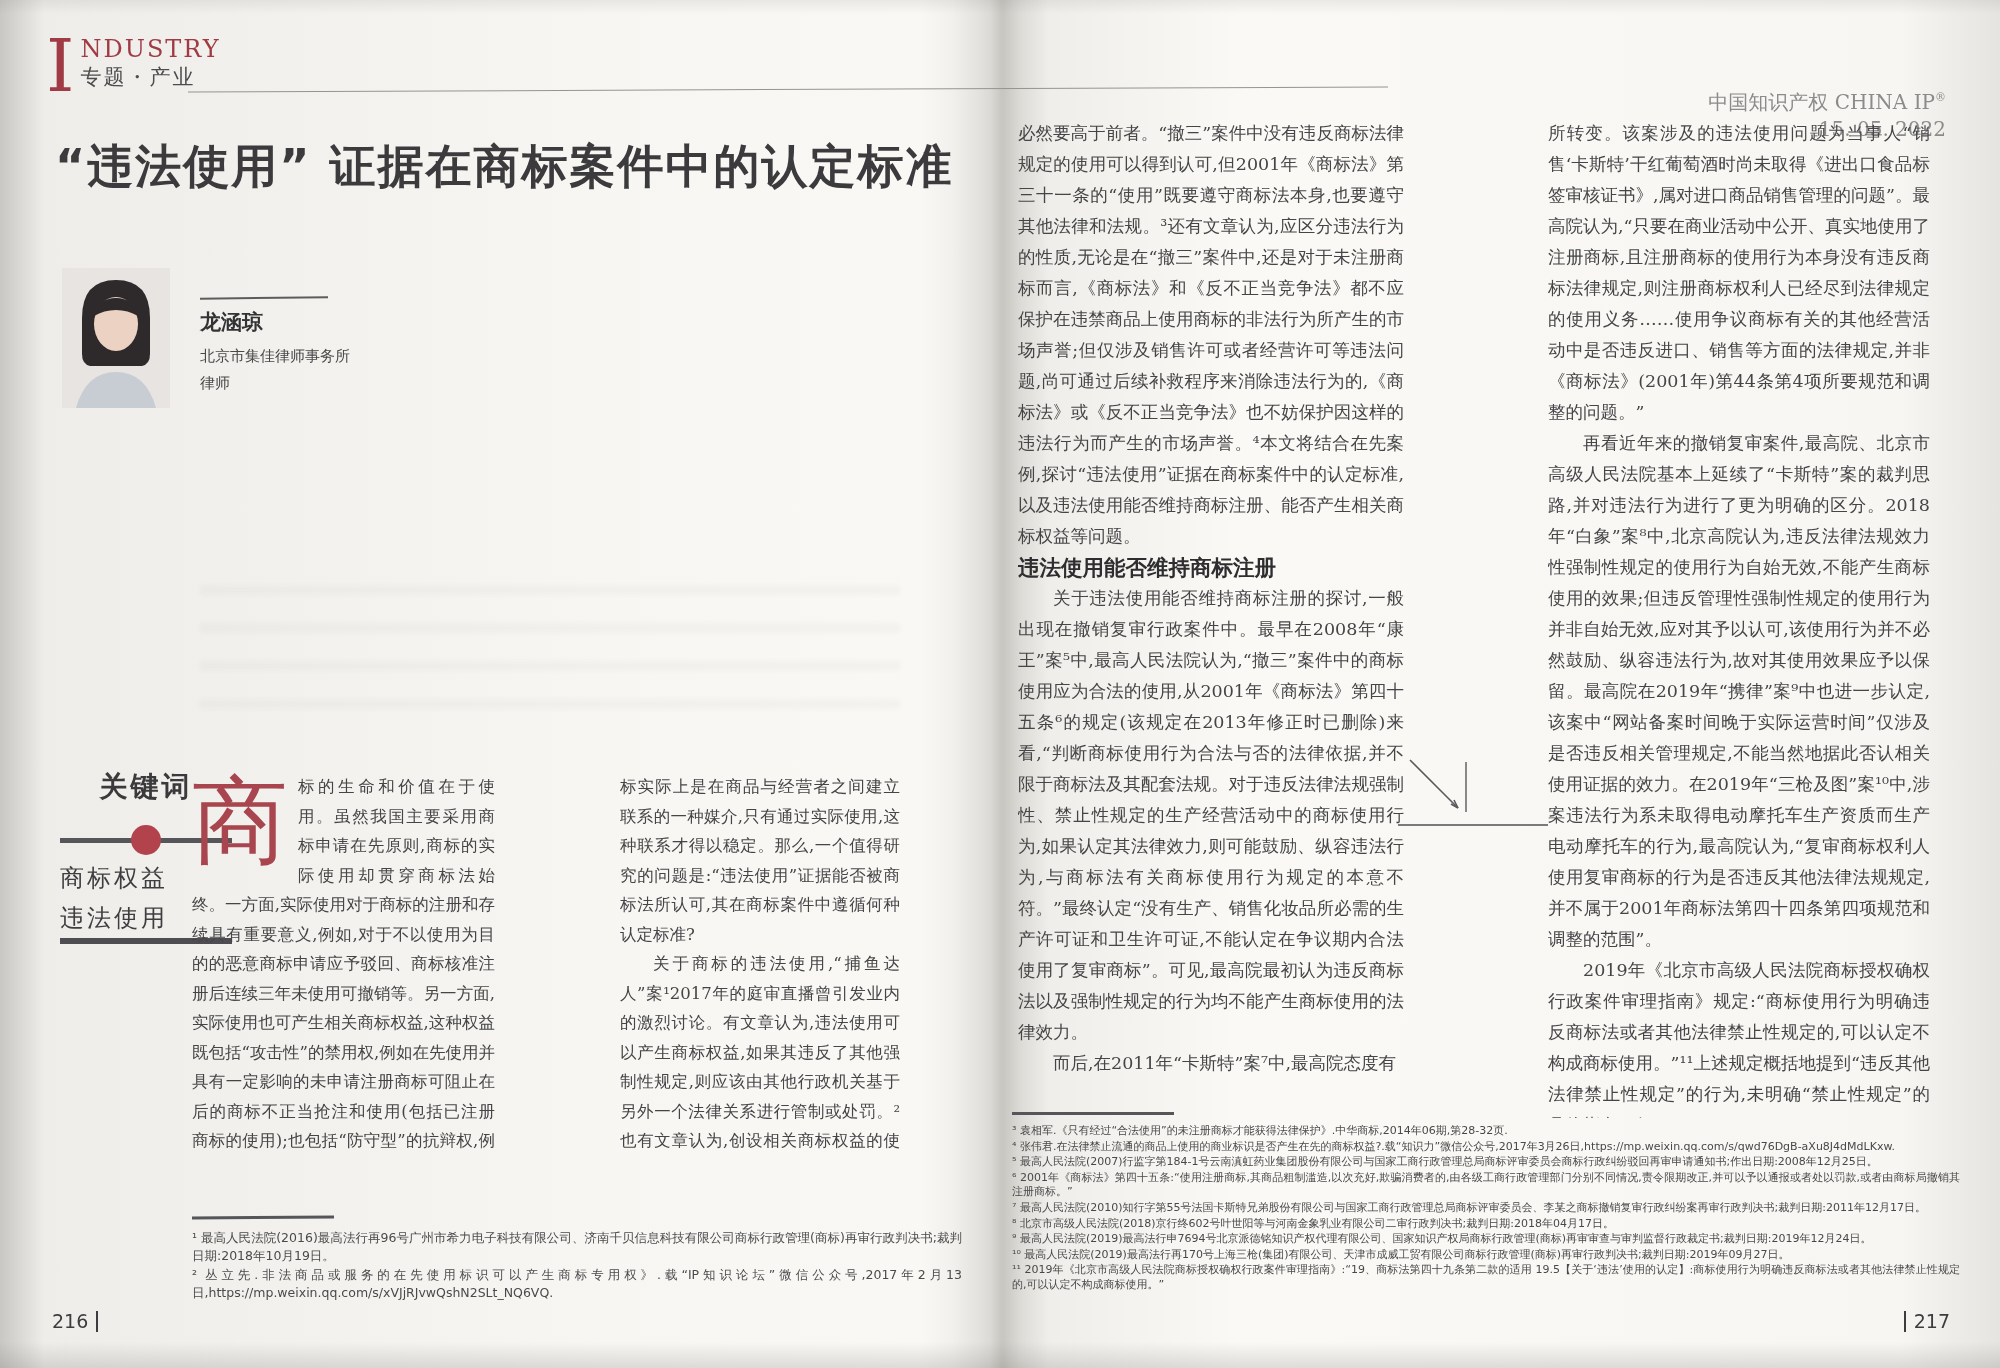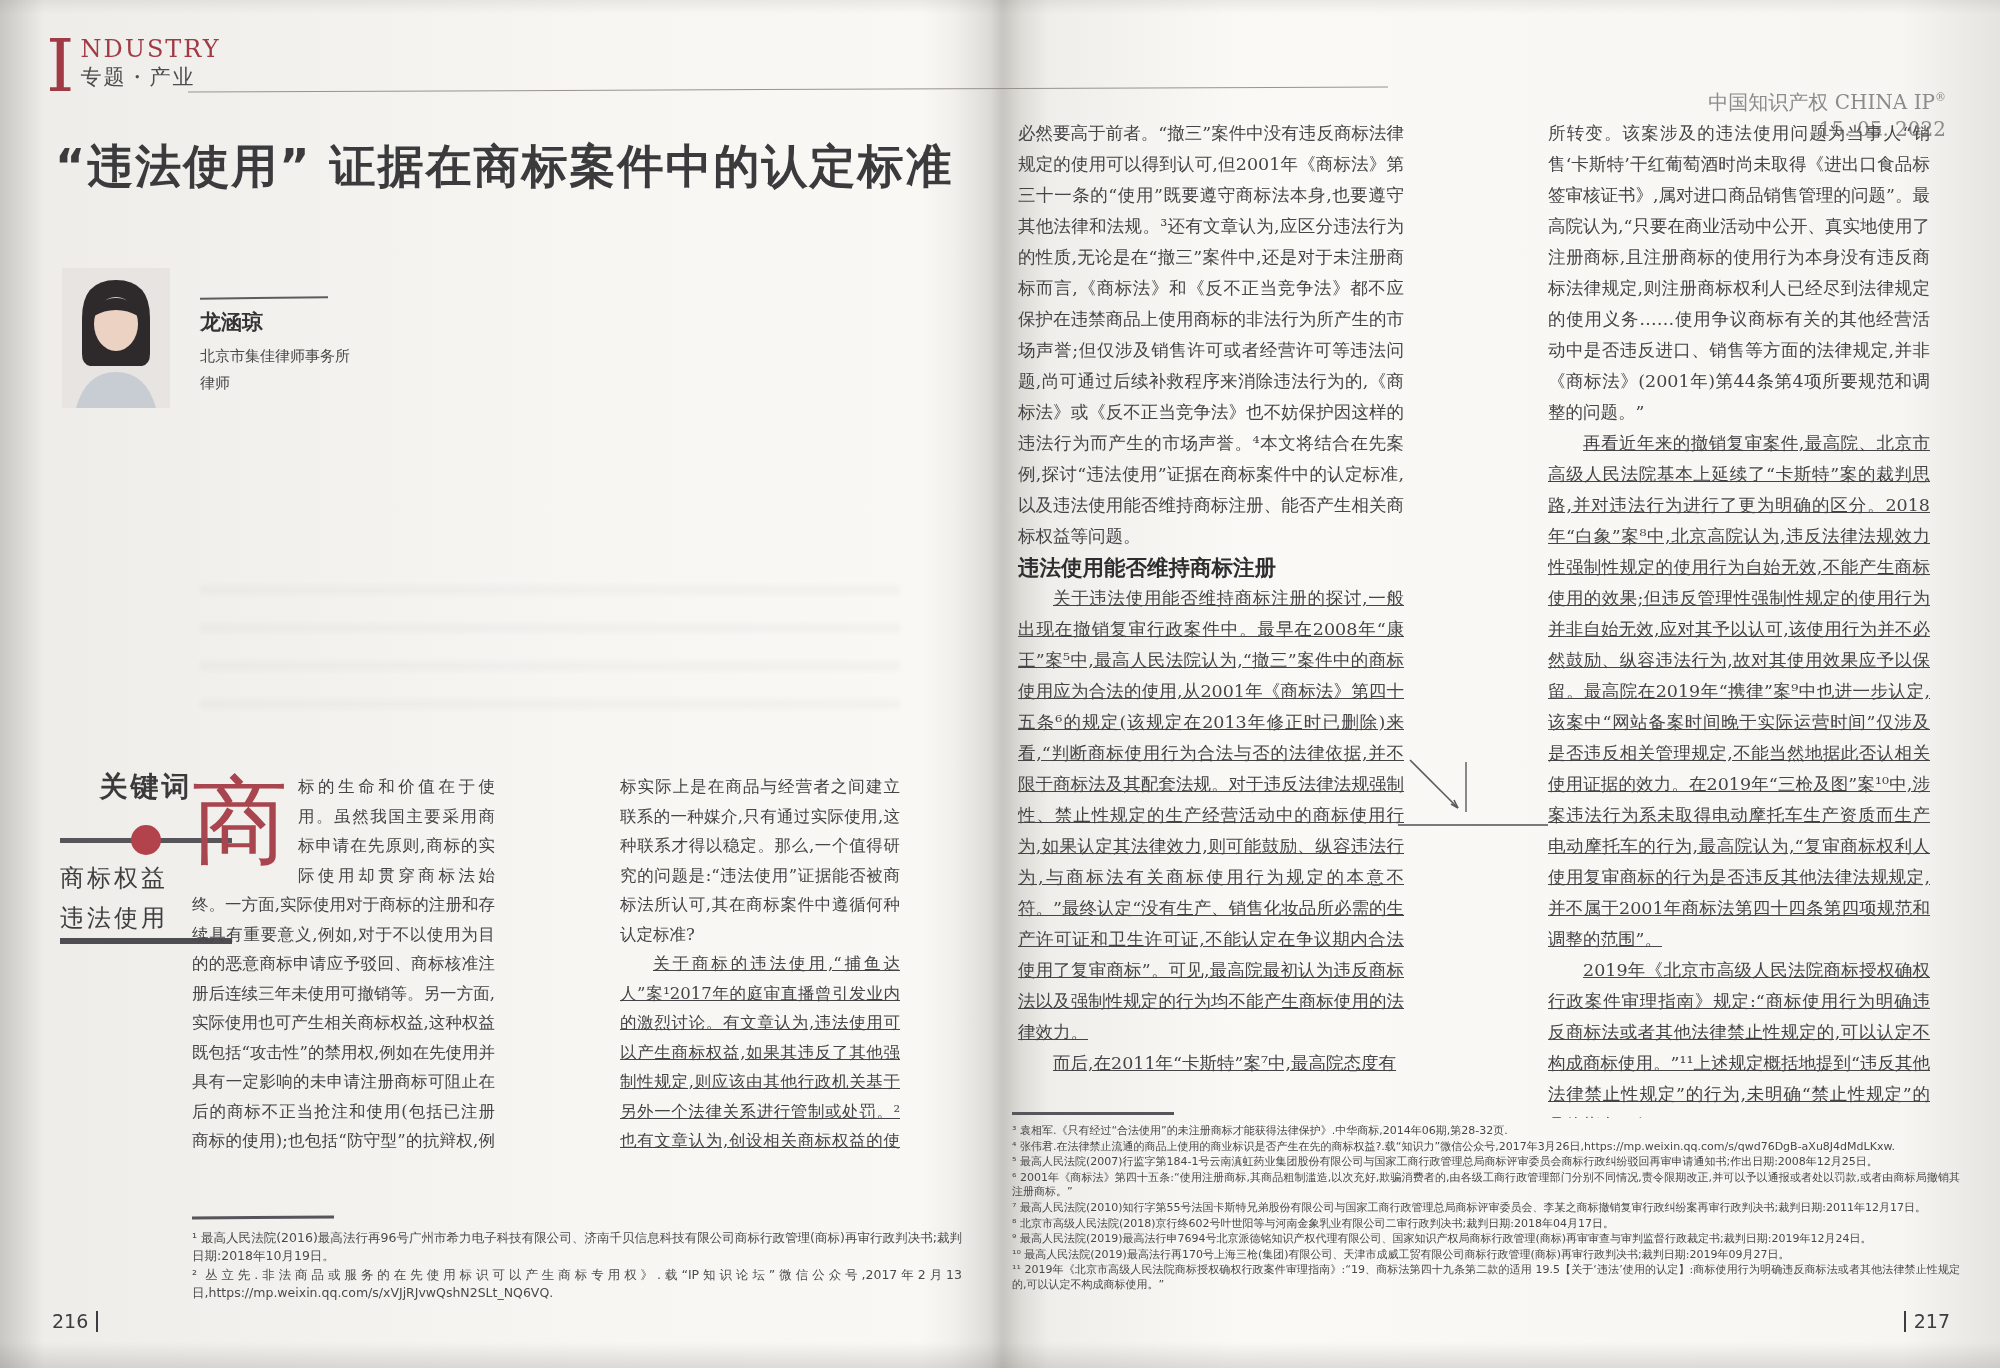--- a/index.html
+++ b/index.html
@@ -34,21 +34,21 @@
   .kw-dot{position:absolute;left:131px;top:825px;width:30px;height:30px;border-radius:50%;background:#b2424c;}
   .kw-items{position:absolute;left:60px;top:858px;width:172px;text-align:left;font-size:24px;color:#3e3e40;line-height:40px;letter-spacing:3px;}
   .kw-rule2{position:absolute;left:60px;top:938px;width:172px;height:6px;background:#4e4e52;}
   
   .bodycol{color:#454547;text-align:justify;overflow:hidden;}
   .colL1{left:192px;top:772px;width:303px;height:378px;font-size:16.5px;line-height:29.5px;}
   .colL2{left:620px;top:772px;width:280px;height:378px;font-size:16.5px;line-height:29.5px;}
   .colR1{left:1018px;top:118px;width:386px;height:975px;font-size:17.5px;line-height:31px;}
   .colR2{left:1548px;top:118px;width:382px;height:1000px;font-size:17.5px;line-height:31px;}
   .bodycol p{margin:0;}
-  .ind{text-indent:2em;text-decoration:underline;}
+  .ind{text-indent:2em;}
   .dropcap{float:left;font-size:96px;line-height:90px;height:90px;color:#a8454e;margin:4px 10px 0 0;font-family:"DejaVu Serif",serif;}
   .sec-h{font-family:"DejaVu Sans",sans-serif;font-weight:700;font-size:21.5px;color:#2e2e30;margin:17px 0 11px 0;text-indent:0;}
   
   .pq{position:absolute;left:1398px;top:758px;width:152px;}
   .pq-arrow{display:block;margin-left:10px;}
   .pq-rule{width:150px;height:2px;background:#7a7a7c;margin:4px 0 12px 0;}
   .pq-text{font-family:"DejaVu Sans",sans-serif;font-weight:700;font-size:18.5px;line-height:30px;color:#4577bb;text-align:justify;}
   
   .fn-rule-l{position:absolute;left:192px;top:1216px;width:142px;height:3px;background:#55555a;transform:rotate(-.5deg);}
   .fnL{position:absolute;left:192px;top:1229px;width:770px;font-family:"DejaVu Sans",sans-serif;font-size:12.5px;line-height:18px;color:#4a4a4c;text-align:justify;}

